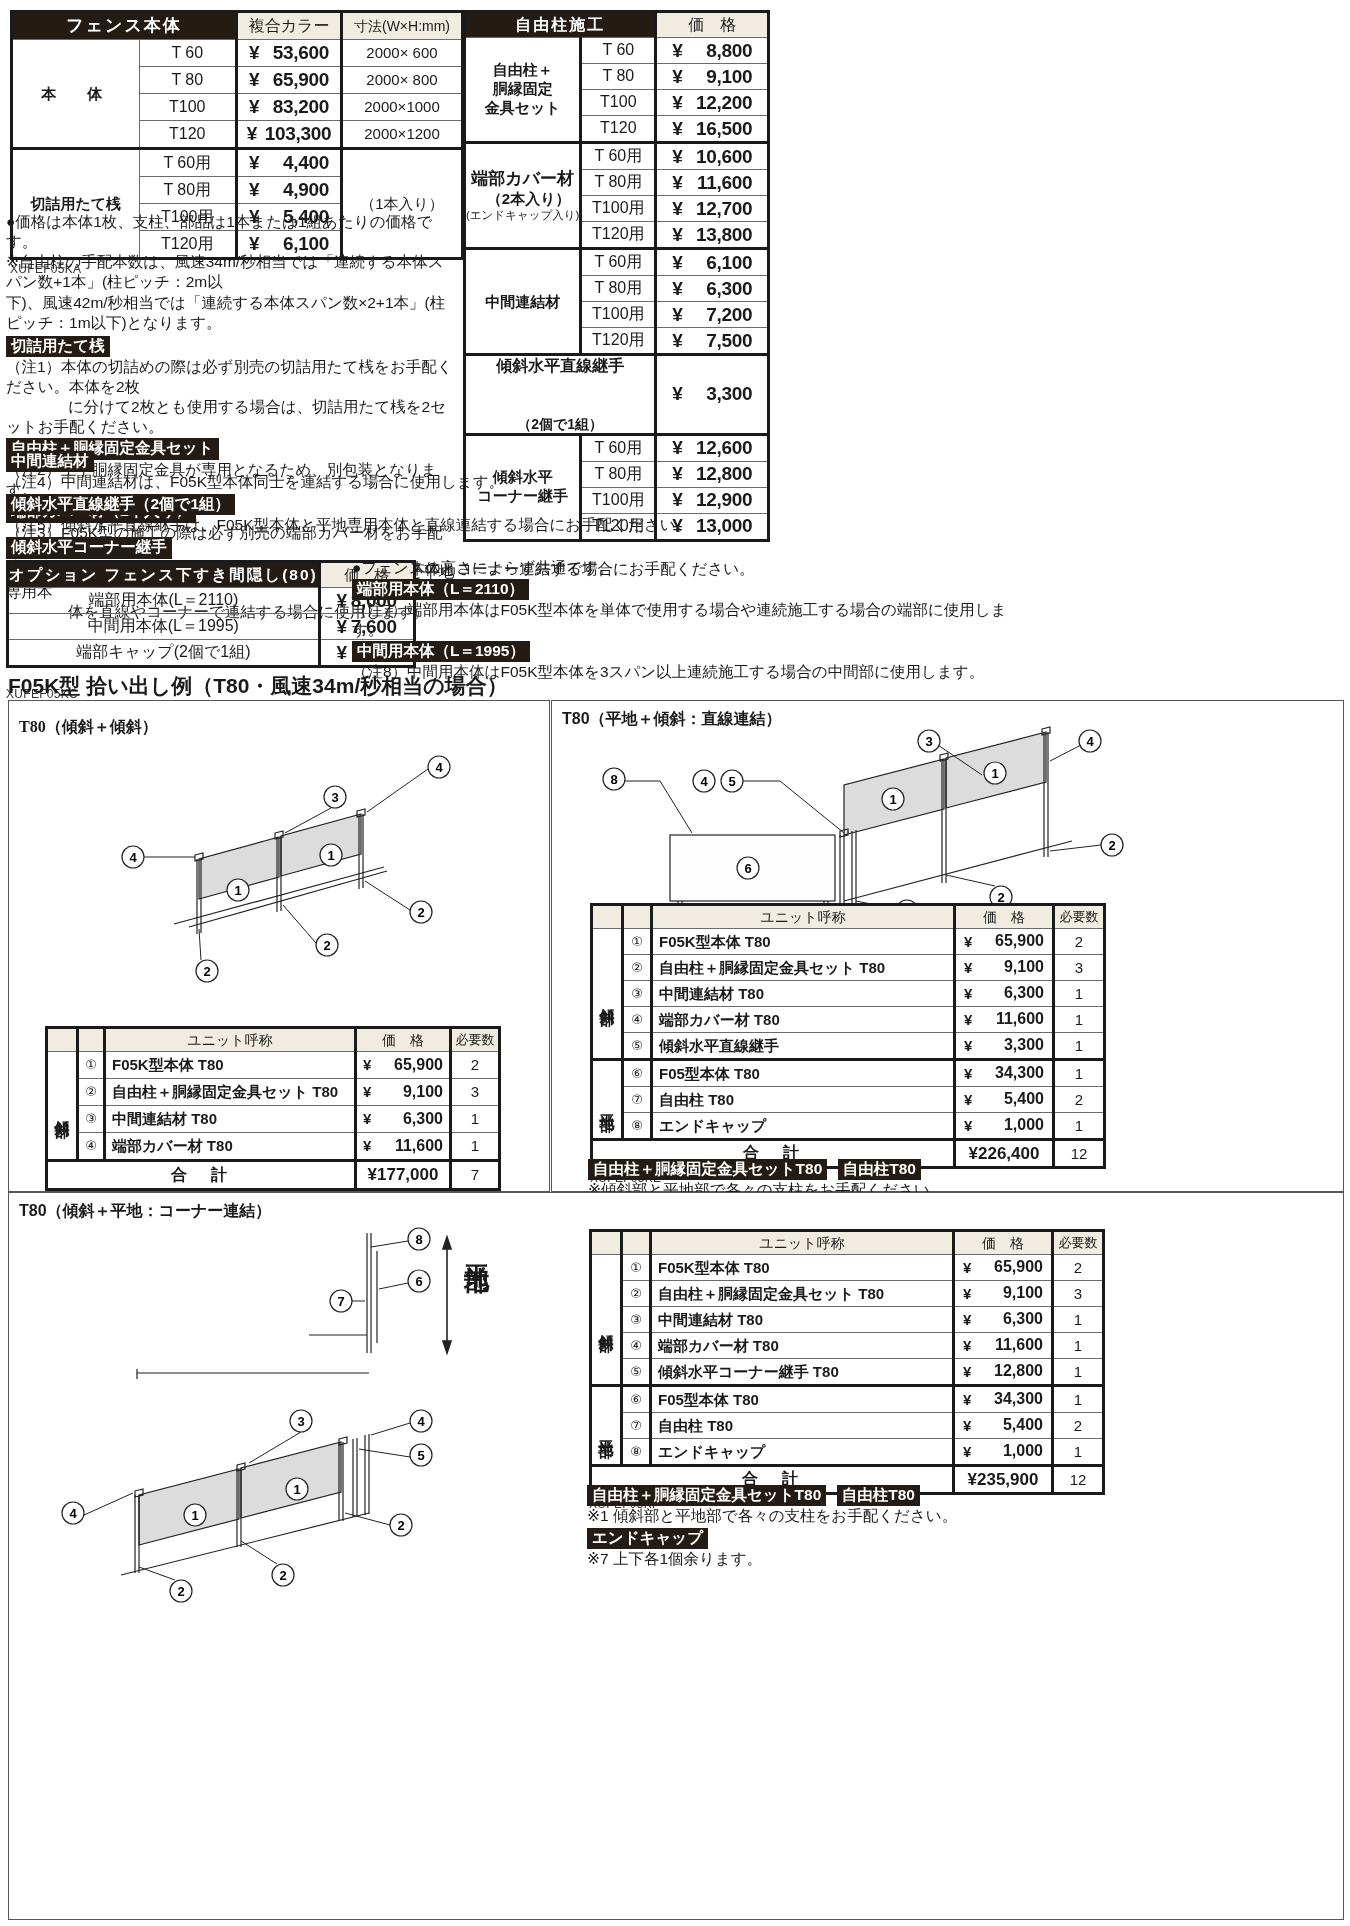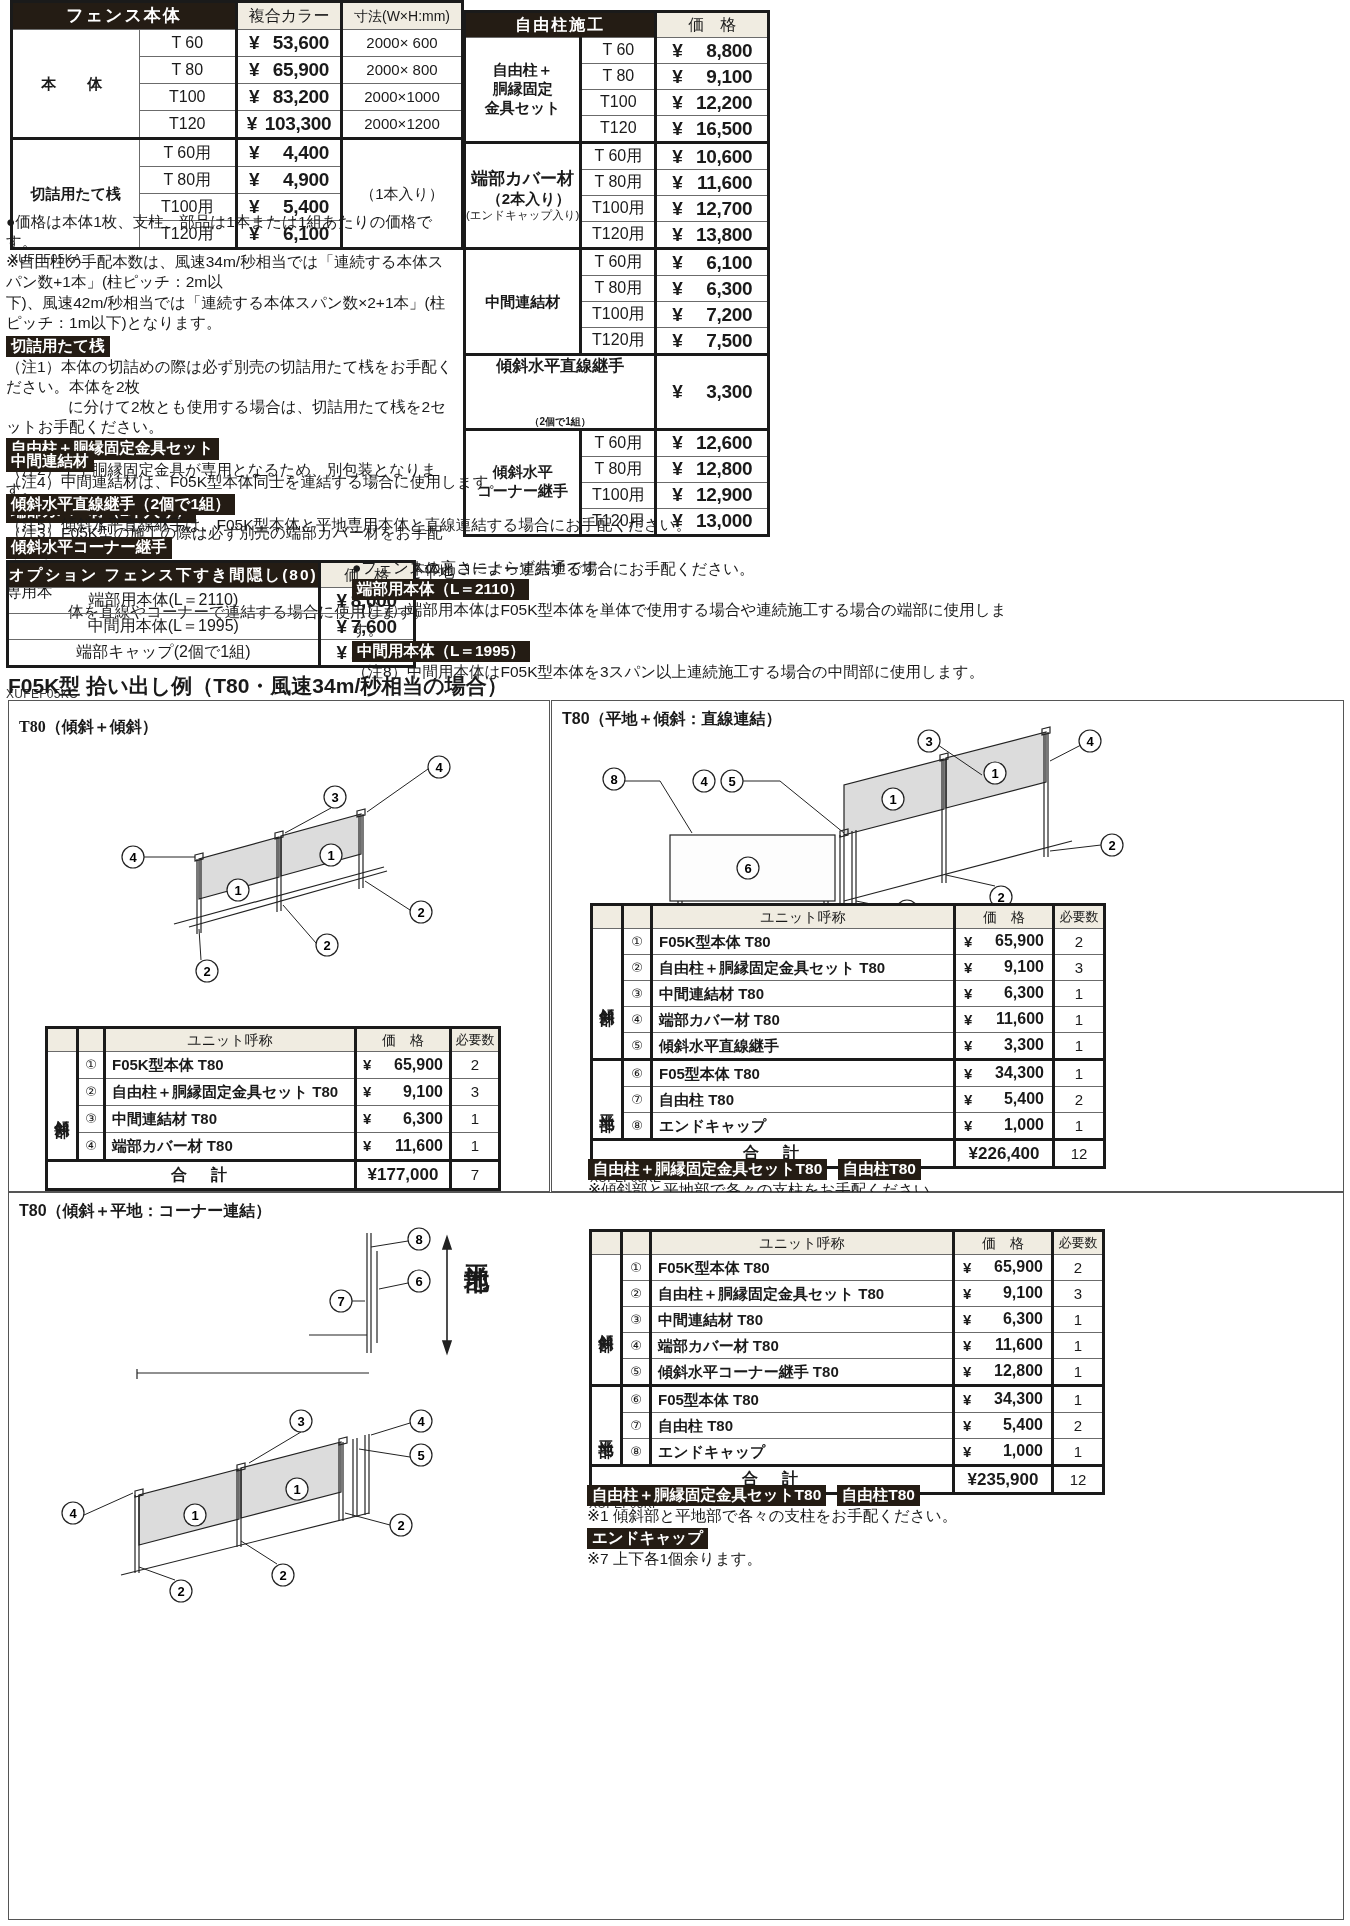--- a/index.html
+++ b/index.html
@@ -43,21 +43,21 @@
   .panel{border:1px solid #555;background:#fff;}
   .cap{font-size:16px;font-weight:bold;}
   svg{display:block;}
   .vert{writing-mode:vertical-rl;text-orientation:upright;letter-spacing:1px;}
 </style>
 </head>
 <body>
 
 <div class="pg">
 
-  <div class="abs" style="left:10px;top:0;">
+  <div class="abs" style="left:10px;top:10px;">
     <table class="tbl">
       <tbody>
           <tr>
         <th class="hdr-black thickR" colspan="2" style="height:26px;width:222px;font-size:17px;">フェンス本体</th>
         <th class="hdr-beige thickR" style="width:102px;font-size:16px;">複合カラー</th>
         <th class="hdr-beige" style="width:118px;font-size:14px;">寸法(W×H:mm)</th>
       </tr>
 
       <tr>
         <td rowspan="4" class="lbl" style="width:100px;letter-spacing:8px;">本　体</td>
@@ -272,21 +272,21 @@
               <div class="pcell">
                 <span class="s yen">¥</span>
                 <span class="v price">7,500</span>
               </div>
             </td>
       </tr>
 
       <tr>
         <td colspan="2" class="nm thickR thickT thickB" style="height:44px;line-height:1.22;">
           <div style="font-size:16px;">傾斜水平直線継手</div>
-          <div style="font-size:10px;margin-top:40px;">（2個で1組）</div>
+          <div style="font-size:14px;margin-top:40px;">（2個で1組）</div>
         </td>
         <td class="thickT thickB">
               <div class="pcell">
                 <span class="s yen">¥</span>
                 <span class="v price">3,300</span>
               </div>
             </td>
       </tr>
 
       <tr>

